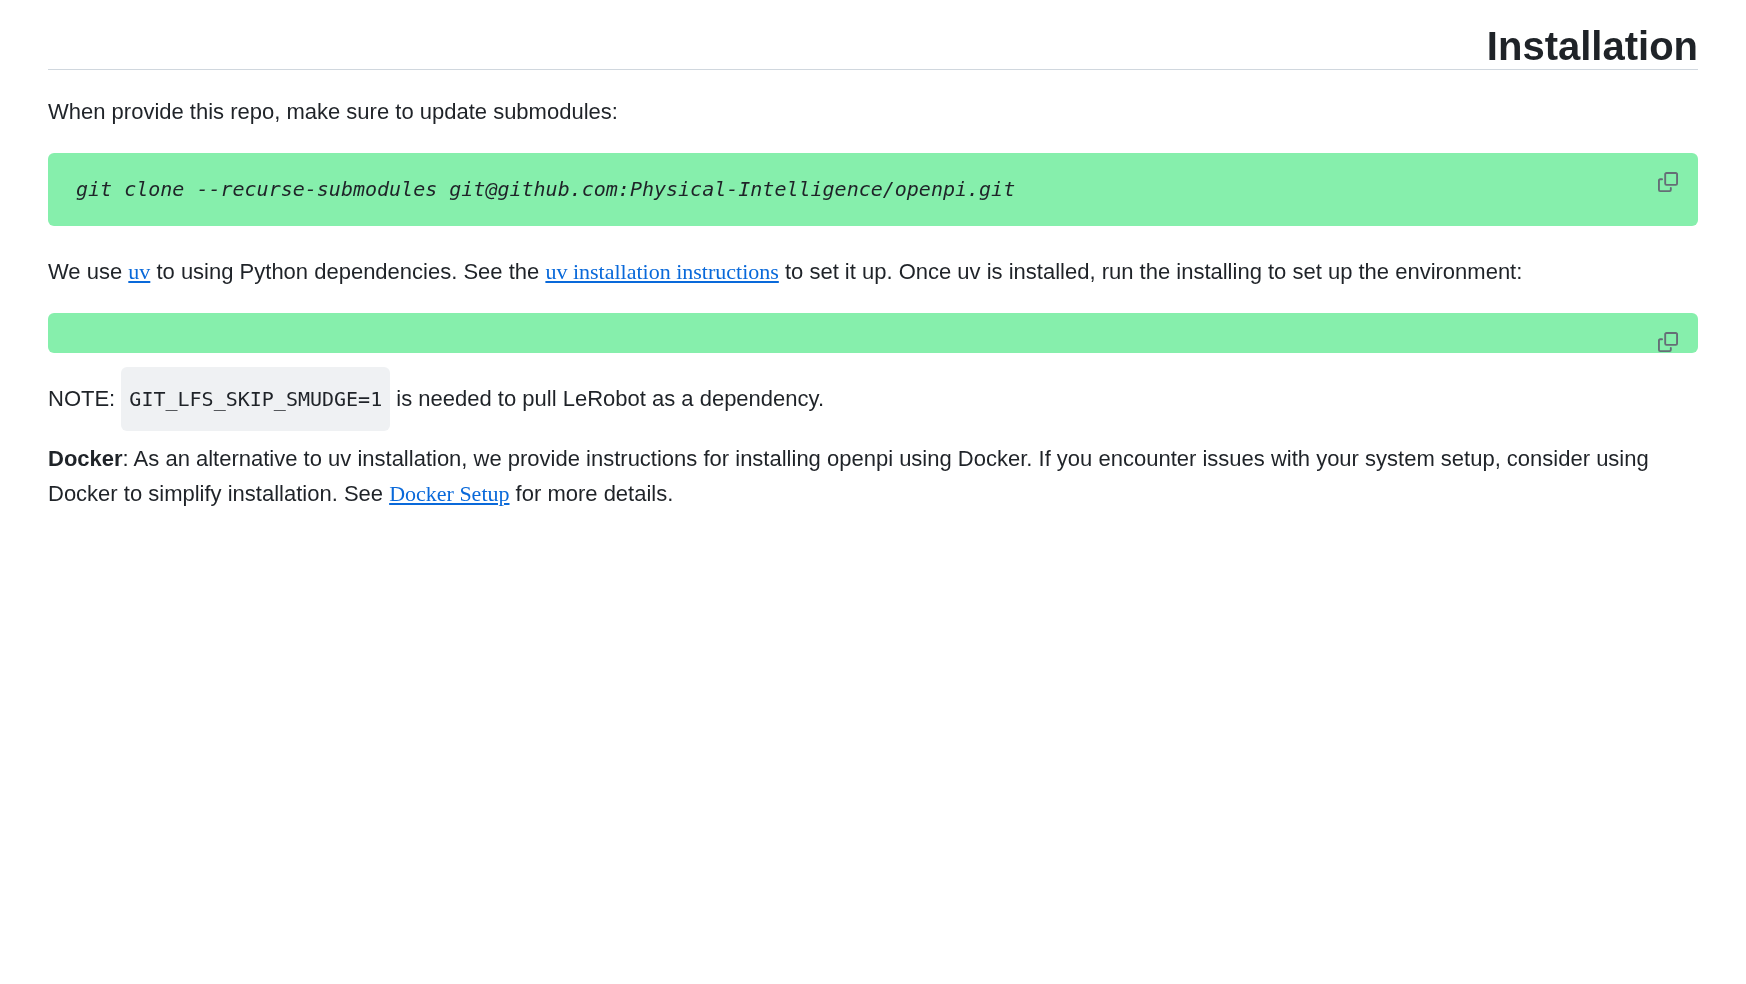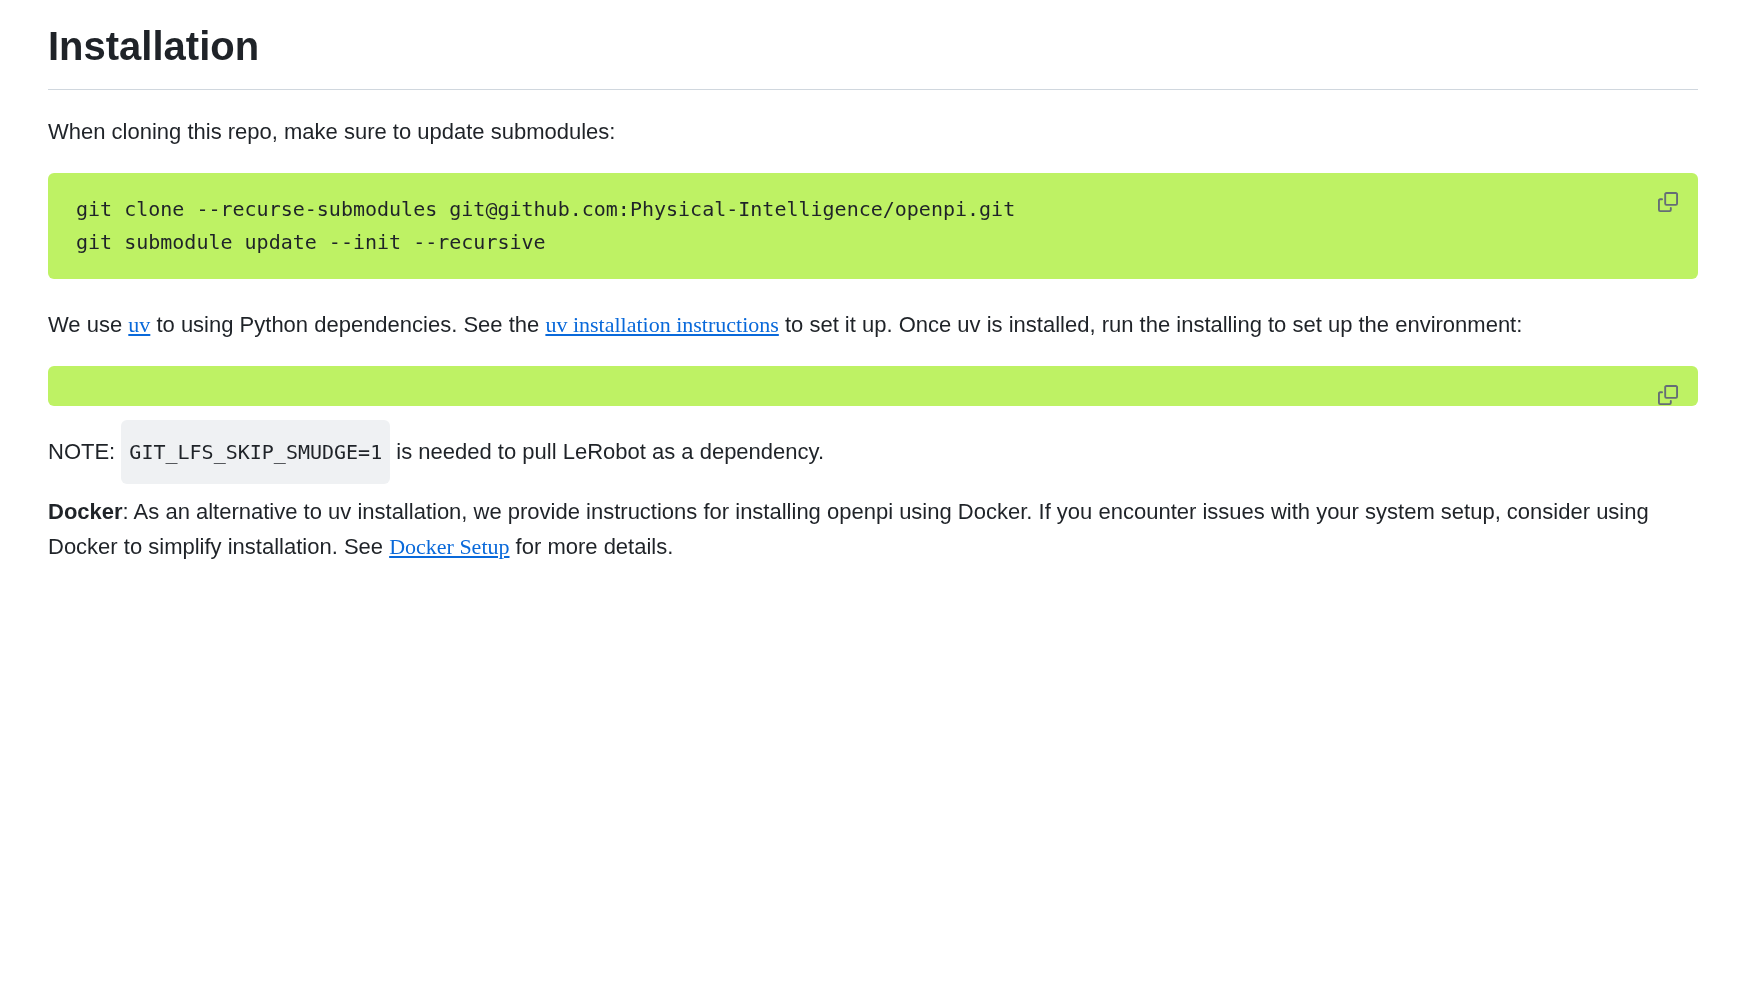--- a/index.html
+++ b/index.html
@@ -6,38 +6,40 @@
     body {
       font-family: -apple-system, BlinkMacSystemFont, "Segoe UI", Helvetica, Arial, sans-serif;
       color: #1f2328;
       background: #fff;
       padding: 24px 48px;
       font-size: 16px;
     }
     h1 {
       font-size: 40px;
       font-weight: 600;
-      padding-bottom: 20px;
+      padding-bottom: 0;
       border-bottom: 1px solid #d0d7de;
       margin-bottom: 24px;
+      text-align: right;
     }
     p {
       font-size: 22px;
       line-height: 1.6;
       margin-bottom: 24px;
     }
     .code-block {
       position: relative;
-      background: #bef264;
+      background: #86efac;
       border-radius: 6px;
       padding: 20px 28px;
       margin-bottom: 28px;
       font-family: ui-monospace, SFMono-Regular, "SF Mono", Menlo, Consolas, monospace;
       font-size: 20px;
       line-height: 1.65;
+      font-style: italic;
     }
     .code-line { white-space: pre; }
     .code-comment { color: #6e7781; }
     .copy-btn {
       position: absolute;
       top: 14px;
       right: 14px;
       width: 32px;
       height: 32px;
       background: transparent;
@@ -56,34 +58,33 @@
       font-family: ui-monospace, SFMono-Regular, "SF Mono", Menlo, Consolas, monospace;
       font-size: 20px;
     }
     strong { font-weight: 600; text-align: center; }
   </style>
 </head>
 <body>
 
 <h1>Installation</h1>
 
-<p>When cloning this repo, make sure to update submodules:</p>
+<p>When provide this repo, make sure to update submodules:</p>
 
 <div class="code-block">
   <button class="copy-btn">
     <span>
       <svg width="20" height="20" viewBox="0 0 16 16" fill="currentColor">
         <path d="M0 6.75C0 5.784.784 5 1.75 5h1.5a.75.75 0 0 1 0 1.5h-1.5a.25.25 0 0 0-.25.25v7.5c0 .138.112.25.25.25h7.5a.25.25 0 0 0 .25-.25v-1.5a.75.75 0 0 1 1.5 0v1.5A1.75 1.75 0 0 1 9.25 16h-7.5A1.75 1.75 0 0 1 0 14.25Z"></path>
         <path d="M5 1.75C5 .784 5.784 0 6.75 0h7.5C15.216 0 16 .784 16 1.75v7.5A1.75 1.75 0 0 1 14.25 11h-7.5A1.75 1.75 0 0 1 5 9.25Zm1.75-.25a.25.25 0 0 0-.25.25v7.5c0 .138.112.25.25.25h7.5a.25.25 0 0 0 .25-.25v-7.5a.25.25 0 0 0-.25-.25Z"></path>
       </svg>
     </span>
   </button>
   <div class="code-line">git clone --recurse-submodules git@github.com:Physical-Intelligence/openpi.git</div>
   <div class="code-line"></div>
-  <div class="code-line">git submodule update --init --recursive</div>
 </div>
 
 <p>
   <span>We use </span><a href="#">uv</a><span> to using Python dependencies. See the </span><a href="#">uv installation instructions</a><span> to set it up. Once uv is installed, run the installing to set up the environment:</span>
 </p>
 
 <div class="code-block">
   <button class="copy-btn">
     <span>
       <svg width="20" height="20" viewBox="0 0 16 16" fill="currentColor">

